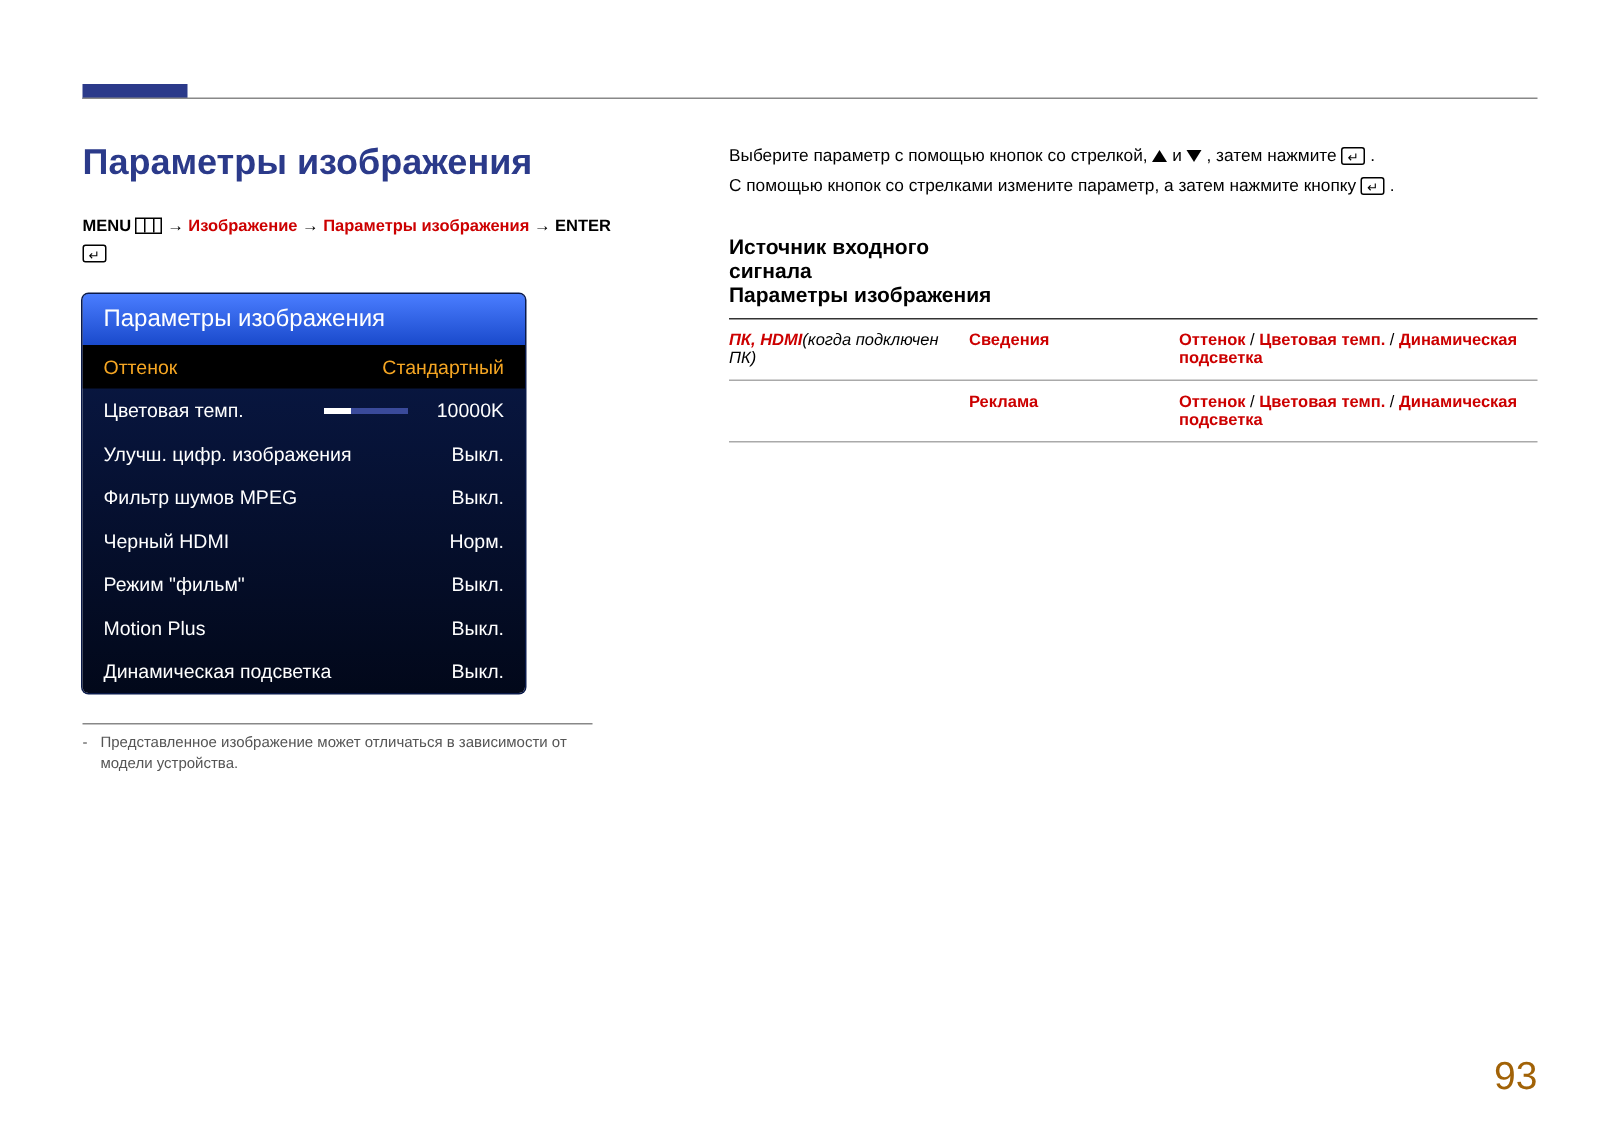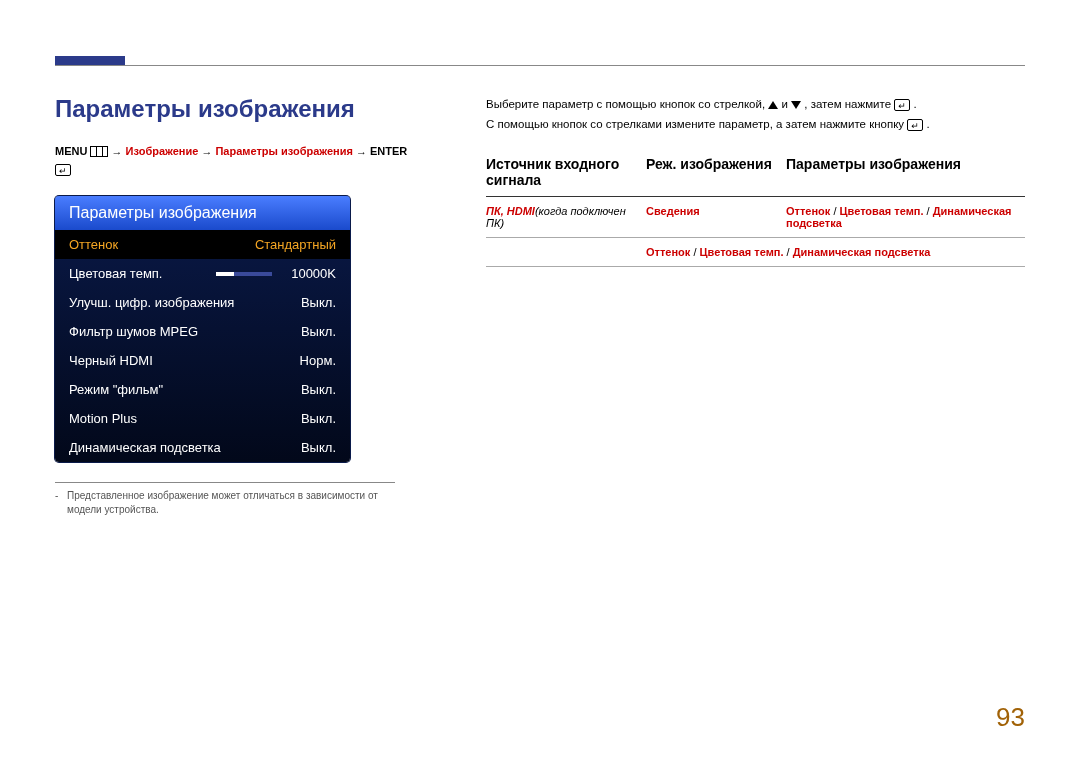--- a/index.html
+++ b/index.html
@@ -146,20 +146,21 @@
   }
   .tri-up { border-bottom: 8px solid #000; }
   .tri-down { border-top: 8px solid #000; }
 
   .table-head {
     display: flex;
     font-size: 14px;
     font-weight: bold;
     border-bottom: 1px solid #333;
     padding-bottom: 8px;
+    flex-direction: column;
   }
   .th1 { width: 160px; }
   .th2 { width: 140px; }
   .th3 { flex: 1; }
   .trow {
     display: flex;
     font-size: 11px;
     border-bottom: 1px solid #aaa;
     padding: 8px 0;
   }
@@ -255,38 +256,38 @@
         <span class="icon-enter"></span>
         <span>.</span>
         <br>
         <span>С помощью кнопок со стрелками измените параметр, а затем нажмите кнопку </span>
         <span class="icon-enter"></span>
         <span>.</span>
       </div>
 
       <div class="table-head">
         <div class="th1">Источник входного сигнала</div>
-        <div class="th2">Реж. изображения</div>
         <div class="th3">Параметры изображения</div>
       </div>
 
       <div class="trow">
         <div class="td1">
           <span class="red">ПК, HDMI</span><span class="black">(когда подключен ПК)</span>
         </div>
         <div class="td2 red">Сведения</div>
         <div class="td3">
           <span class="red">Оттенок</span><span class="black"> / </span><span class="red">Цветовая темп.</span><span class="black"> / </span><span class="red">Динамическая подсветка</span>
         </div>
       </div>
 
       <div class="trow">
         <div class="td1">
           <span class="red"></span><span class="black"></span>
         </div>
+        <div class="td2 red">Реклама</div>
         <div class="td3">
           <span class="red">Оттенок</span><span class="black"> / </span><span class="red">Цветовая темп.</span><span class="black"> / </span><span class="red">Динамическая подсветка</span>
         </div>
       </div>
 
     </div>
   </div>
 </div>
 
 <div class="page-num">93</div>

